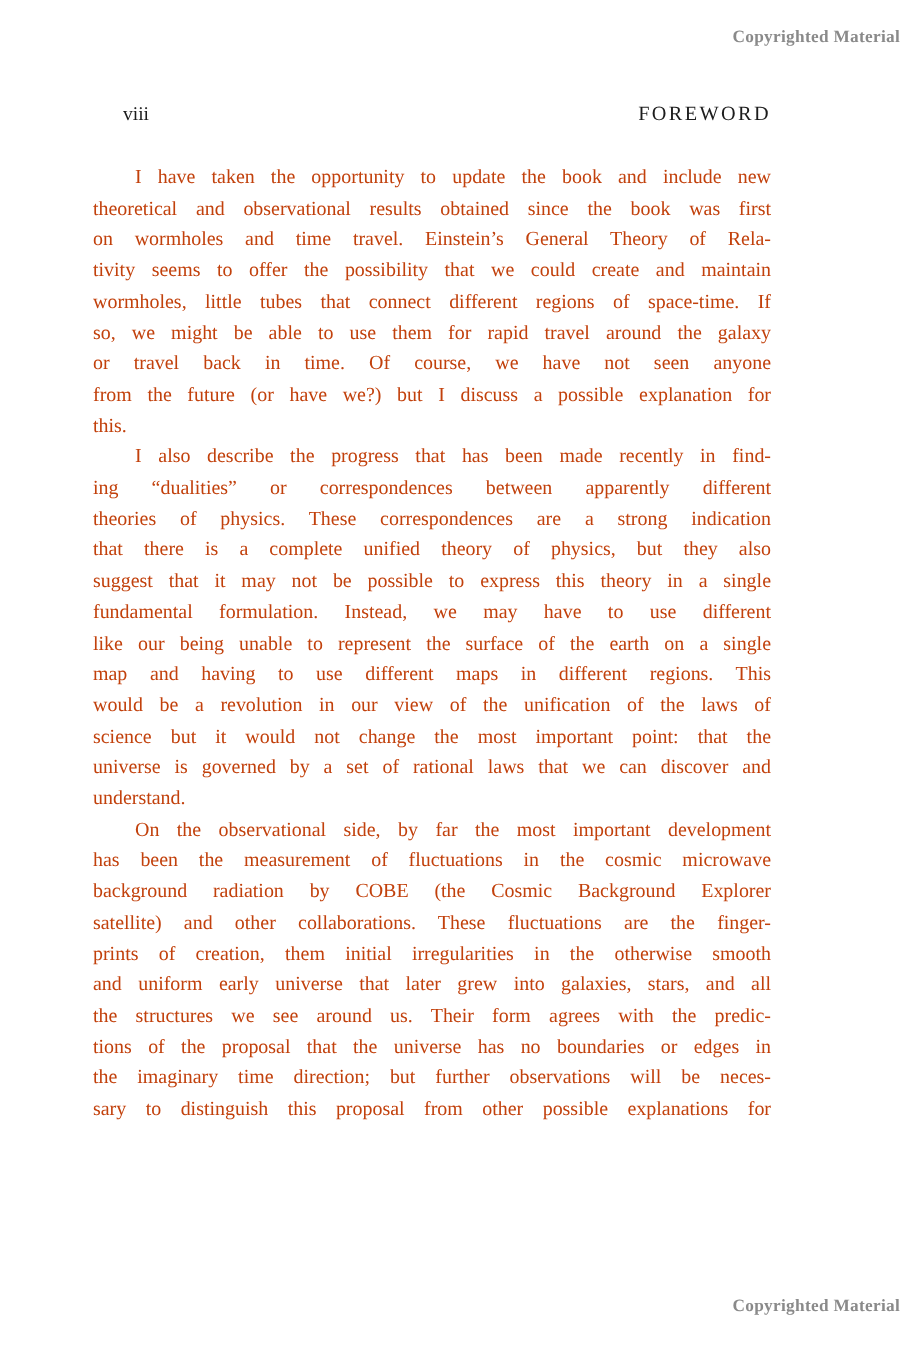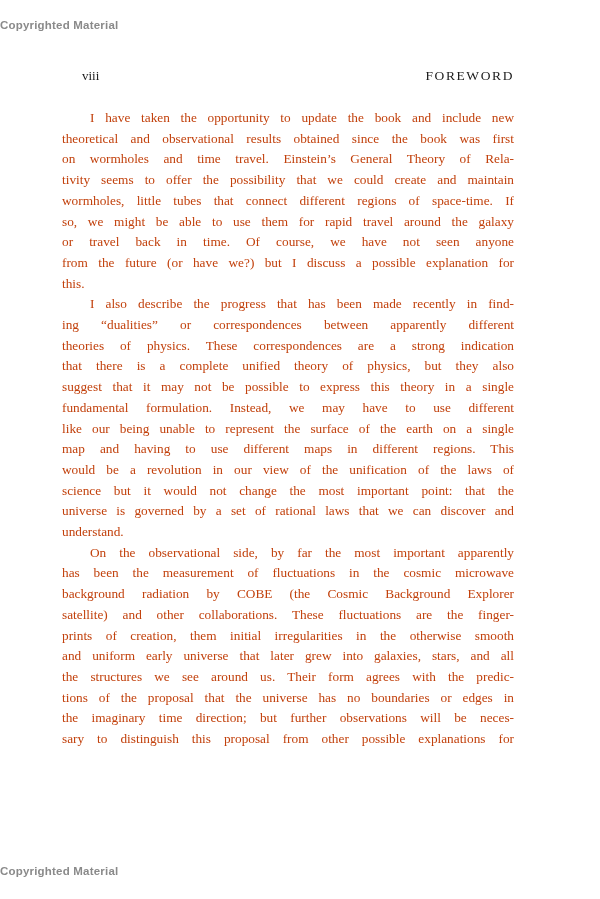--- a/index.html
+++ b/index.html
@@ -12,22 +12,22 @@
     width: 600px;
     height: 899px;
     background: #ffffff;
     overflow: hidden;
     font-family: "Liberation Serif", serif;
   }
   .copyright-notice {
     position: absolute;
     left: 0;
     width: 600px;
-    text-align: left;
-    font-family: Liberation Sans, sans-serif;
+    text-align: right;
+    font-family: Liberation Serif, serif;
     font-weight: 700;
     font-size: 11.5px;
     letter-spacing: 0.2px;
     color: #8a8a8a;
   }
   .copyright-top { top: 19px; }
   .copyright-bottom { top: 865px; }
 
   .header-row {
     position: absolute;
@@ -108,21 +108,21 @@
         <div class="text-line">suggest that it may not be possible to express this theory in a single</div>
         <div class="text-line">fundamental formulation. Instead, we may have to use different</div>
         <div class="text-line">like our being unable to represent the surface of the earth on a single</div>
         <div class="text-line">map and having to use different maps in different regions. This</div>
         <div class="text-line">would be a revolution in our view of the unification of the laws of</div>
         <div class="text-line">science but it would not change the most important point: that the</div>
         <div class="text-line">universe is governed by a set of rational laws that we can discover and</div>
         <div class="text-line flush-left">understand.</div>
       </div>
       <div class="paragraph">
-        <div class="text-line first-indent">On the observational side, by far the most important apparently</div>
+        <div class="text-line first-indent">On the observational side, by far the most important development</div>
         <div class="text-line">has been the measurement of fluctuations in the cosmic microwave</div>
         <div class="text-line">background radiation by COBE (the Cosmic Background Explorer</div>
         <div class="text-line">satellite) and other collaborations. These fluctuations are the finger-</div>
         <div class="text-line">prints of creation, them initial irregularities in the otherwise smooth</div>
         <div class="text-line">and uniform early universe that later grew into galaxies, stars, and all</div>
         <div class="text-line">the structures we see around us. Their form agrees with the predic-</div>
         <div class="text-line">tions of the proposal that the universe has no boundaries or edges in</div>
         <div class="text-line">the imaginary time direction; but further observations will be neces-</div>
         <div class="text-line">sary to distinguish this proposal from other possible explanations for</div>
       </div>

